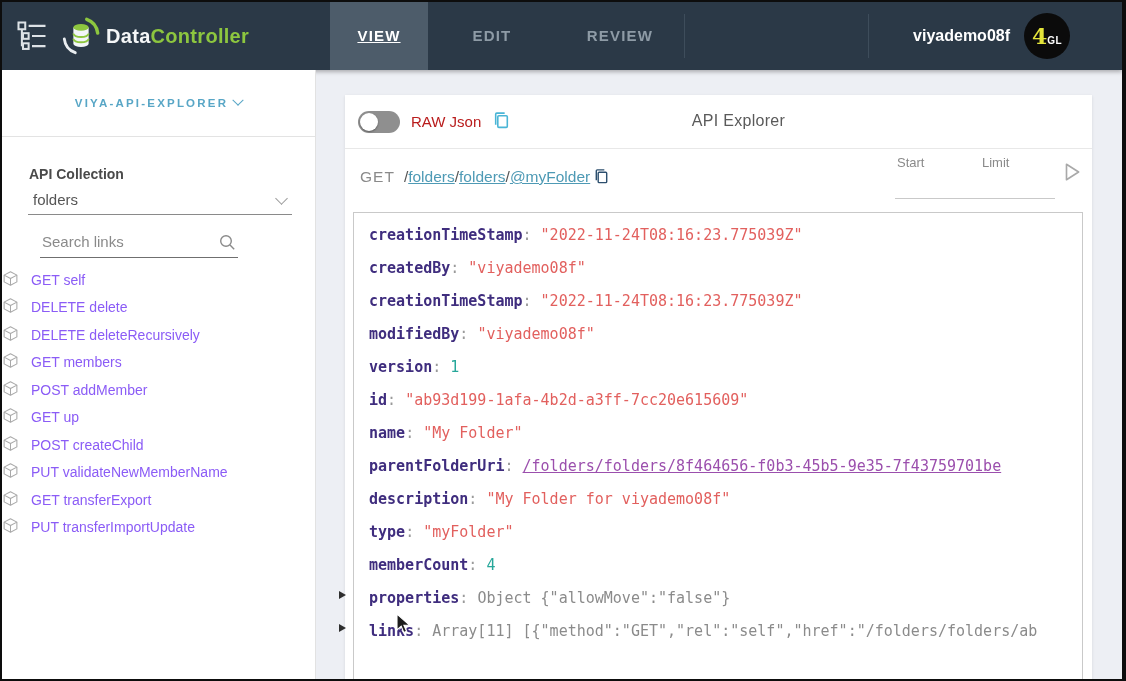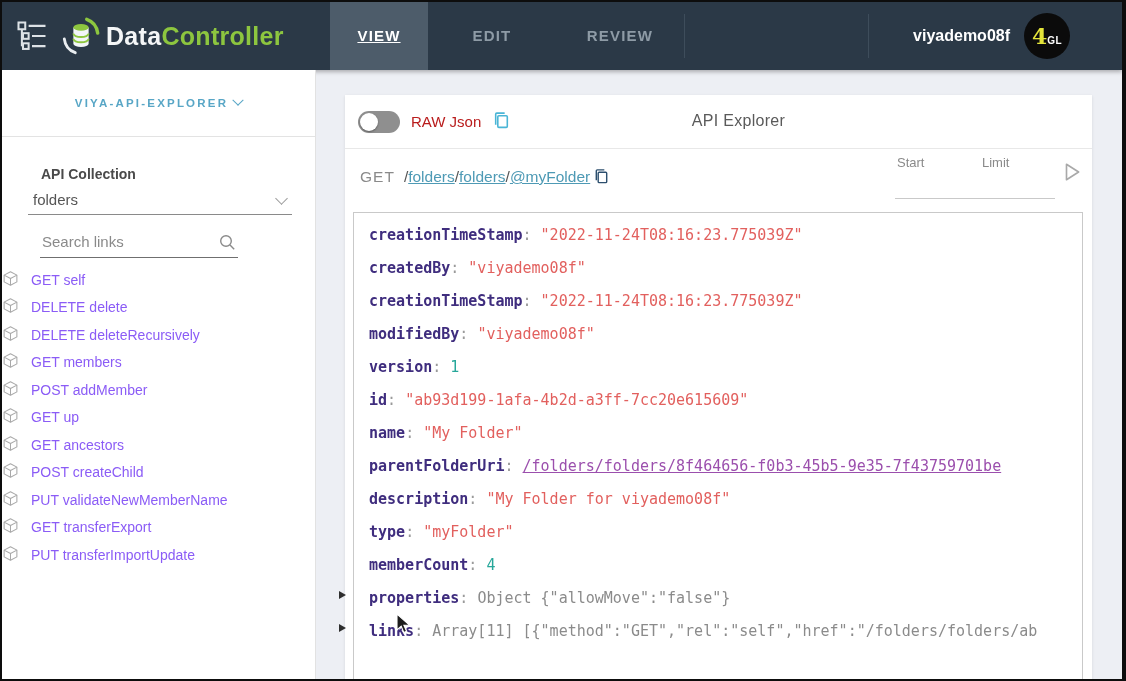--- a/index.html
+++ b/index.html
@@ -6,37 +6,37 @@
   .frame{
     position:relative;width:1126px;height:681px;box-sizing:border-box;
     border:2px solid #0d0d0d;border-right-width:4px;
     background:#edeff4;overflow:hidden;
     font-family:"Liberation Sans",sans-serif;
   }
   
   .topbar{position:absolute;left:0;top:0;width:1120px;height:68px;background:#2b3947;box-shadow:0 2px 4px rgba(0,0,0,.28);}
   .tree-btn{position:absolute;left:12px;top:16px;width:36px;height:36px;cursor:pointer;}
   .logo{position:absolute;left:58px;top:13px;width:42px;height:42px;}
-  .brand{position:absolute;left:104px;top:0;height:68px;line-height:68px;font-size:25px;font-weight:700;letter-spacing:.3px;white-space:nowrap;}
+  .brand{position:absolute;left:104px;top:0;height:68px;line-height:68px;font-size:20px;font-weight:700;letter-spacing:.3px;white-space:nowrap;}
   .brand .b1{color:#f4f6f7;} .brand .b2{color:#8dc63f;}
   .tabs{position:absolute;left:328px;top:0;height:68px;display:flex;}
   .tab{width:128px;text-align:center;line-height:68px;font-size:15px;letter-spacing:1.2px;color:#8e9ba6;cursor:pointer;font-weight:600;}
   .tab.active{width:98px;background:#4d5c6a;color:#ffffff;font-weight:700;text-decoration:underline;}
   .vdiv{position:absolute;top:12px;width:1px;height:44px;background:#3e4d5b;}
   .vdiv.d1{left:682px;} .vdiv.d2{left:866px;}
   .username{position:absolute;right:112px;top:0;height:68px;line-height:68px;color:#ffffff;font-size:16px;font-weight:700;}
   .badge{position:absolute;right:52px;top:11px;width:46px;height:46px;border-radius:50%;background:#0b0b0b;display:flex;align-items:center;justify-content:center;cursor:pointer;}
   .badge .four{color:#e3e43a;font-size:22px;font-weight:700;font-family:"DejaVu Serif",serif;line-height:1;}
   .badge .gl{color:#ffffff;font-size:10px;font-weight:700;margin-top:8px;letter-spacing:.5px;}
   
   .sidebar{position:absolute;left:0;top:68px;width:313px;bottom:0;background:#ffffff;border-right:1px solid #e2e2e2;}
   .explorer{position:absolute;left:0;top:27px;width:100%;text-align:center;color:#58a6c6;font-size:11.5px;font-weight:700;letter-spacing:2.2px;cursor:pointer;}
   .explorer .chev{display:inline-block;width:7px;height:7px;border-right:1.6px solid #58a6c6;border-bottom:1.6px solid #58a6c6;transform:rotate(45deg) translate(-2px,-2px);margin-left:6px;}
   .sb-divider{position:absolute;left:0;top:66px;width:100%;height:1px;background:#e3e3e3;}
-  .collection-label{position:absolute;left:27px;top:96px;font-size:14px;font-weight:700;color:#4a4a4a;margin-left:12px;}
+  .collection-label{position:absolute;left:27px;top:96px;font-size:14px;font-weight:700;color:#4a4a4a;}
   .collection-select{position:absolute;left:26px;top:118px;width:264px;height:26px;border-bottom:1px solid #8a8a8a;font-size:15px;color:#555;cursor:pointer;}
   .collection-select .val{line-height:24px;padding-left:5px;}
   .collection-select .chev{position:absolute;right:6px;top:6px;width:8px;height:8px;border-right:1.6px solid #9a9a9a;border-bottom:1.6px solid #9a9a9a;transform:rotate(45deg);}
   .search-wrap{position:absolute;left:38px;top:160px;width:198px;height:27px;border-bottom:1px solid #6f6f6f;}
   .search-wrap input{border:none;outline:none;background:transparent;width:165px;font-size:15px;color:#555;font-family:"Liberation Sans",sans-serif;padding:3px 0 0 2px;}
   .search-wrap input::placeholder{color:#8a8a8a;}
   .search-ic{position:absolute;right:2px;top:3px;}
   .link-list{position:absolute;left:0;top:196px;width:100%;}
   .link-item{height:27.5px;display:flex;align-items:center;cursor:pointer;color:#8b5cf6;font-size:14px;text-align:center;}
   .link-item svg{margin-right:12px;flex:none;}
@@ -180,28 +180,20 @@
               <path d="M12 12 V21.5"></path>
             </svg></span>
           <span>GET up</span>
         </div>
         <div class="link-item">
           <span><svg width="17" height="17" viewBox="0 0 24 24" fill="none" stroke="#a9a9a9" stroke-width="1.5" stroke-linejoin="round">
               <path d="M12 2.5 L21 7.2 V16.8 L12 21.5 L3 16.8 V7.2 Z"></path>
               <path d="M3 7.2 L12 12 L21 7.2"></path>
               <path d="M12 12 V21.5"></path>
             </svg></span>
-          <span>GET ancestors</span>
-        </div>
-        <div class="link-item">
-          <span><svg width="17" height="17" viewBox="0 0 24 24" fill="none" stroke="#a9a9a9" stroke-width="1.5" stroke-linejoin="round">
-              <path d="M12 2.5 L21 7.2 V16.8 L12 21.5 L3 16.8 V7.2 Z"></path>
-              <path d="M3 7.2 L12 12 L21 7.2"></path>
-              <path d="M12 12 V21.5"></path>
-            </svg></span>
           <span>POST createChild</span>
         </div>
         <div class="link-item">
           <span><svg width="17" height="17" viewBox="0 0 24 24" fill="none" stroke="#a9a9a9" stroke-width="1.5" stroke-linejoin="round">
               <path d="M12 2.5 L21 7.2 V16.8 L12 21.5 L3 16.8 V7.2 Z"></path>
               <path d="M3 7.2 L12 12 L21 7.2"></path>
               <path d="M12 12 V21.5"></path>
             </svg></span>
           <span>PUT validateNewMemberName</span>
         </div>

